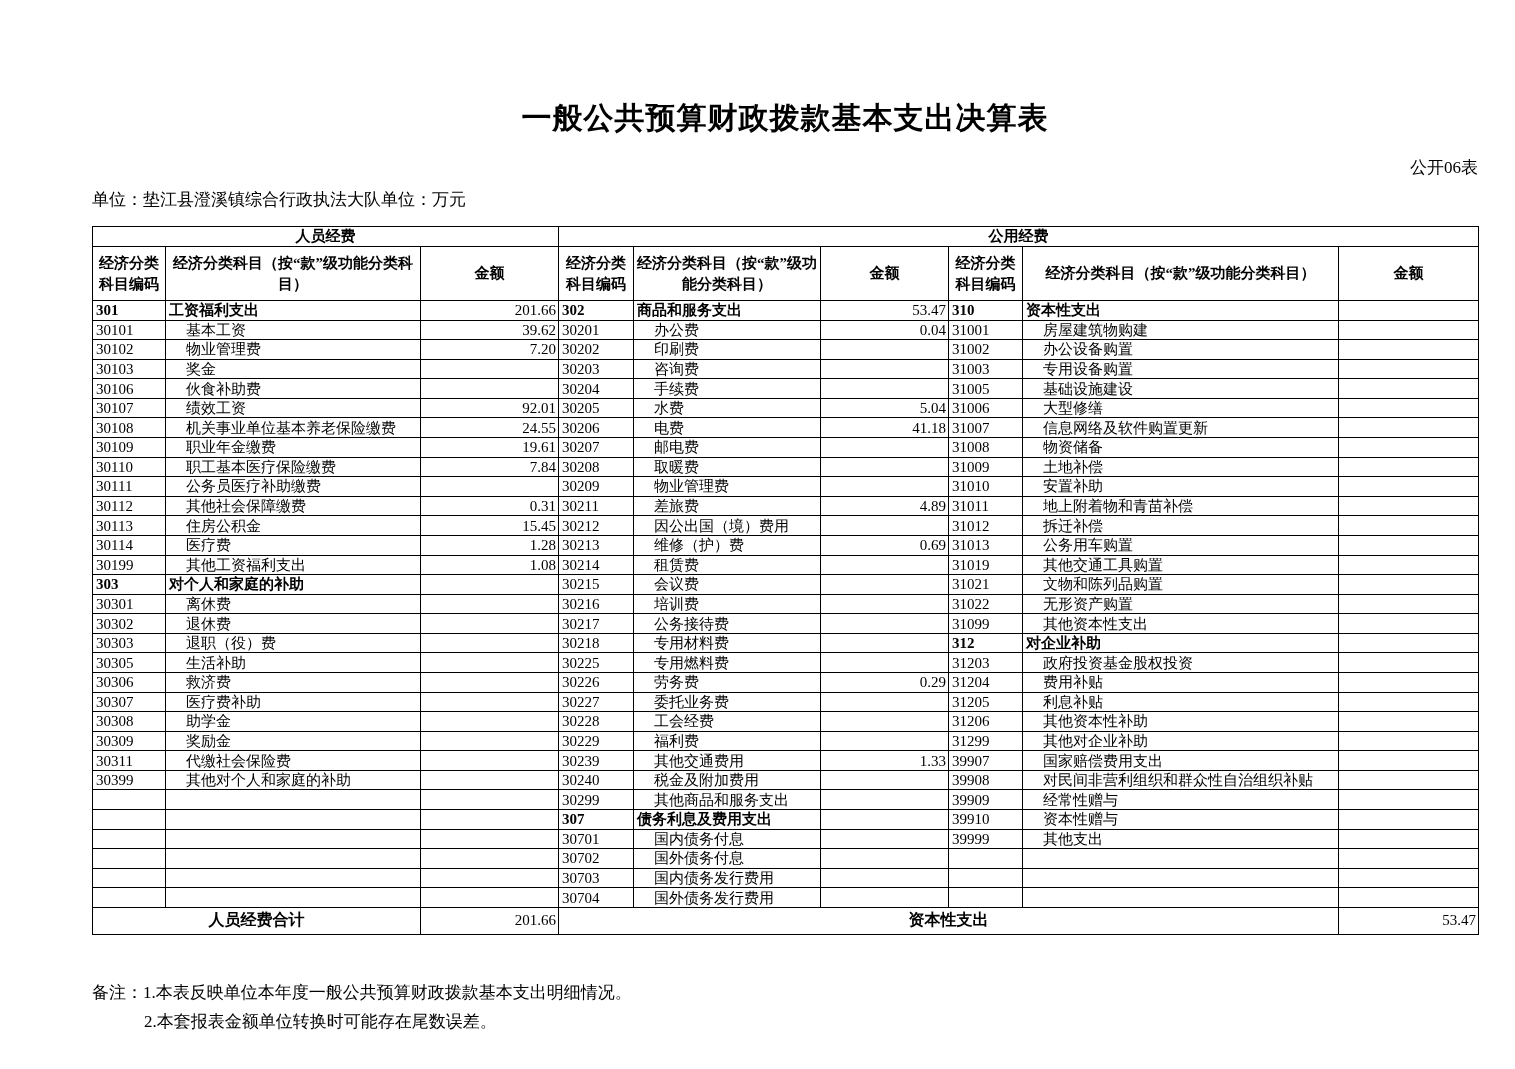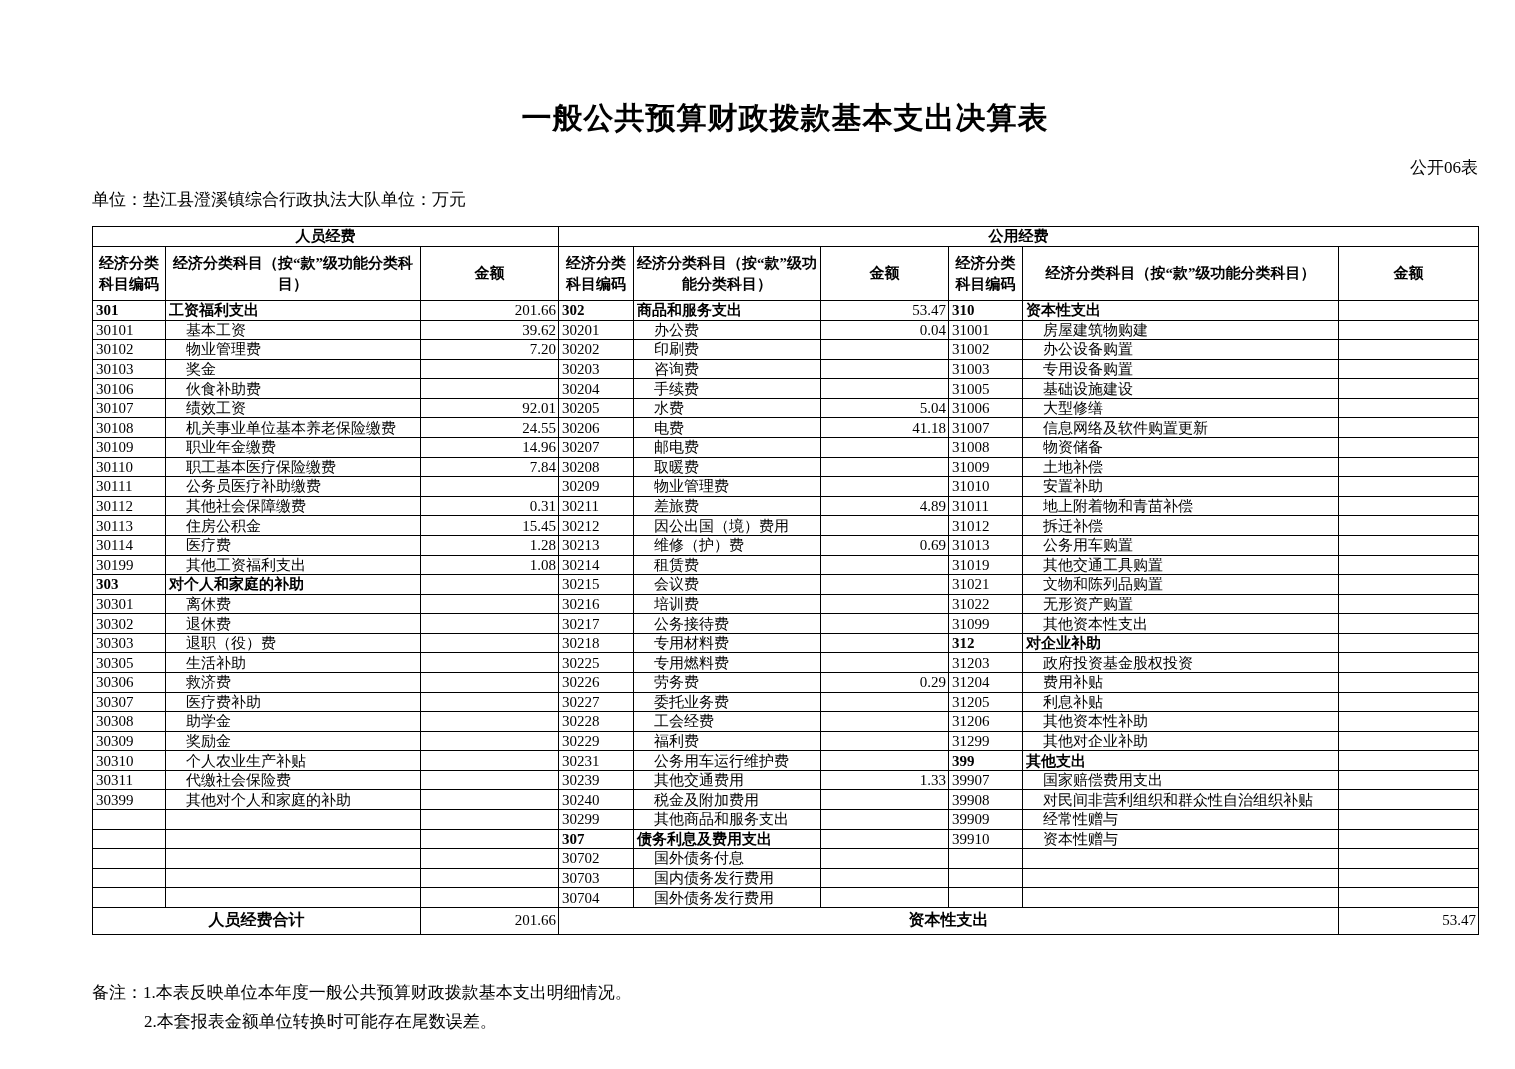--- a/index.html
+++ b/index.html
@@ -163,21 +163,21 @@
           <td class="code">30206</td>
           <td class="subj sub">电费</td>
           <td class="amt">41.18</td>
           <td class="code">31007</td>
           <td class="subj sub">信息网络及软件购置更新</td>
           <td class="amt"></td>
         </tr>
         <tr>
           <td class="code">30109</td>
           <td class="subj sub">职业年金缴费</td>
-          <td class="amt">14.96</td>
+          <td class="amt">19.61</td>
           <td class="code">30207</td>
           <td class="subj sub">邮电费</td>
           <td class="amt"></td>
           <td class="code">31008</td>
           <td class="subj sub">物资储备</td>
           <td class="amt"></td>
         </tr>
         <tr>
           <td class="code">30110</td>
           <td class="subj sub">职工基本医疗保险缴费</td>
@@ -337,31 +337,20 @@
           <td class="subj sub">奖励金</td>
           <td class="amt"></td>
           <td class="code">30229</td>
           <td class="subj sub">福利费</td>
           <td class="amt"></td>
           <td class="code">31299</td>
           <td class="subj sub">其他对企业补助</td>
           <td class="amt"></td>
         </tr>
         <tr>
-          <td class="code">30310</td>
-          <td class="subj sub">个人农业生产补贴</td>
-          <td class="amt"></td>
-          <td class="code">30231</td>
-          <td class="subj sub">公务用车运行维护费</td>
-          <td class="amt"></td>
-          <td class="code cat">399</td>
-          <td class="subj cat">其他支出</td>
-          <td class="amt"></td>
-        </tr>
-        <tr>
           <td class="code">30311</td>
           <td class="subj sub">代缴社会保险费</td>
           <td class="amt"></td>
           <td class="code">30239</td>
           <td class="subj sub">其他交通费用</td>
           <td class="amt">1.33</td>
           <td class="code">39907</td>
           <td class="subj sub">国家赔偿费用支出</td>
           <td class="amt"></td>
         </tr>
@@ -389,20 +378,31 @@
         </tr>
         <tr>
           <td class="code"></td>
           <td class="subj"></td>
           <td class="amt"></td>
           <td class="code cat">307</td>
           <td class="subj cat">债务利息及费用支出</td>
           <td class="amt"></td>
           <td class="code">39910</td>
           <td class="subj sub">资本性赠与</td>
+          <td class="amt"></td>
+        </tr>
+        <tr>
+          <td class="code"></td>
+          <td class="subj"></td>
+          <td class="amt"></td>
+          <td class="code">30701</td>
+          <td class="subj sub">国内债务付息</td>
+          <td class="amt"></td>
+          <td class="code">39999</td>
+          <td class="subj sub">其他支出</td>
           <td class="amt"></td>
         </tr>
         <tr>
           <td class="code"></td>
           <td class="subj"></td>
           <td class="amt"></td>
           <td class="code">30702</td>
           <td class="subj sub">国外债务付息</td>
           <td class="amt"></td>
           <td class="code"></td>

